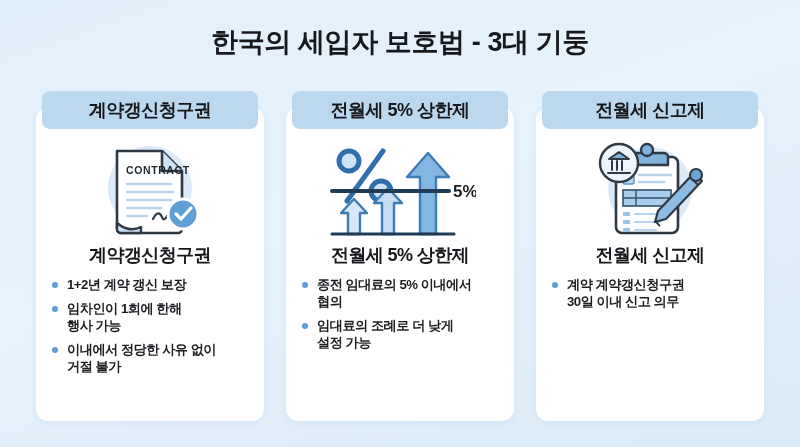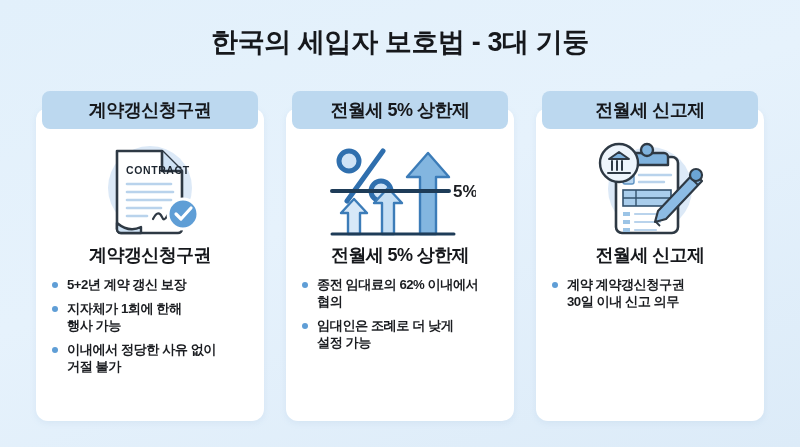--- a/index.html
+++ b/index.html
@@ -152,25 +152,25 @@
           <path d="M62 84 q5 -10 9 -2 q2 5 5 -1 q2 -4 5 1" fill="none" stroke="#2e3944" stroke-width="2.2" stroke-linecap="round"></path>
           <path d="M26 88 q12 10 24 4 l0 6 H30 a4 4 0 0 1 -4 -4 Z" fill="#cfe2f4" stroke="#2e3944" stroke-width="2.4" stroke-linejoin="round"></path>
           <circle cx="92" cy="79" r="15" fill="#5f9ed6" stroke="#ffffff" stroke-width="3"></circle>
           <path d="M85 79 l5 5 l10 -11" fill="none" stroke="#ffffff" stroke-width="3.2" stroke-linecap="round" stroke-linejoin="round"></path>
         </svg>
       </div>
       <div class="card-title">계약갱신청구권</div>
       <ul class="bullets">
         <li>
             <span class="dot"></span>
-            <span class="txt">5+2년 계약 갱신 보장</span>
-          </li>
-        <li>
-            <span class="dot"></span>
-            <span class="txt">지자체가 1회에 한해
+            <span class="txt">1+2년 계약 갱신 보장</span>
+          </li>
+        <li>
+            <span class="dot"></span>
+            <span class="txt">임차인이 1회에 한해
 행사 가능</span>
           </li>
         <li>
             <span class="dot"></span>
             <span class="txt">이내에서 정당한 사유 없이
 거절 불가</span>
           </li>
       </ul>
     </div>
   </div>
@@ -193,26 +193,26 @@
           </g>
           <line x1="8" y1="99" x2="130" y2="99" stroke="#1e3c58" stroke-width="3" stroke-linecap="round"></line>
           <line x1="8" y1="56" x2="125" y2="56" stroke="#1e3c58" stroke-width="4" stroke-linecap="round"></line>
           <text x="129" y="62" font-family="'Liberation Sans',sans-serif" font-size="17" font-weight="bold" fill="#1b1d21">5%</text>
         </svg>
       </div>
       <div class="card-title">전월세 5% 상한제</div>
       <ul class="bullets">
         <li>
             <span class="dot"></span>
-            <span class="txt">종전 임대료의 62% 이내에서
+            <span class="txt">종전 임대료의 5% 이내에서
 협의</span>
           </li>
         <li>
             <span class="dot"></span>
-            <span class="txt">임대인은 조례로 더 낮게
+            <span class="txt">임대료의 조례로 더 낮게
 설정 가능</span>
           </li>
       </ul>
     </div>
   </div>
 
   <div class="card">
     <div class="card-body"></div>
     <div class="card-header">전월세 신고제</div>
     <div class="card-inner">

